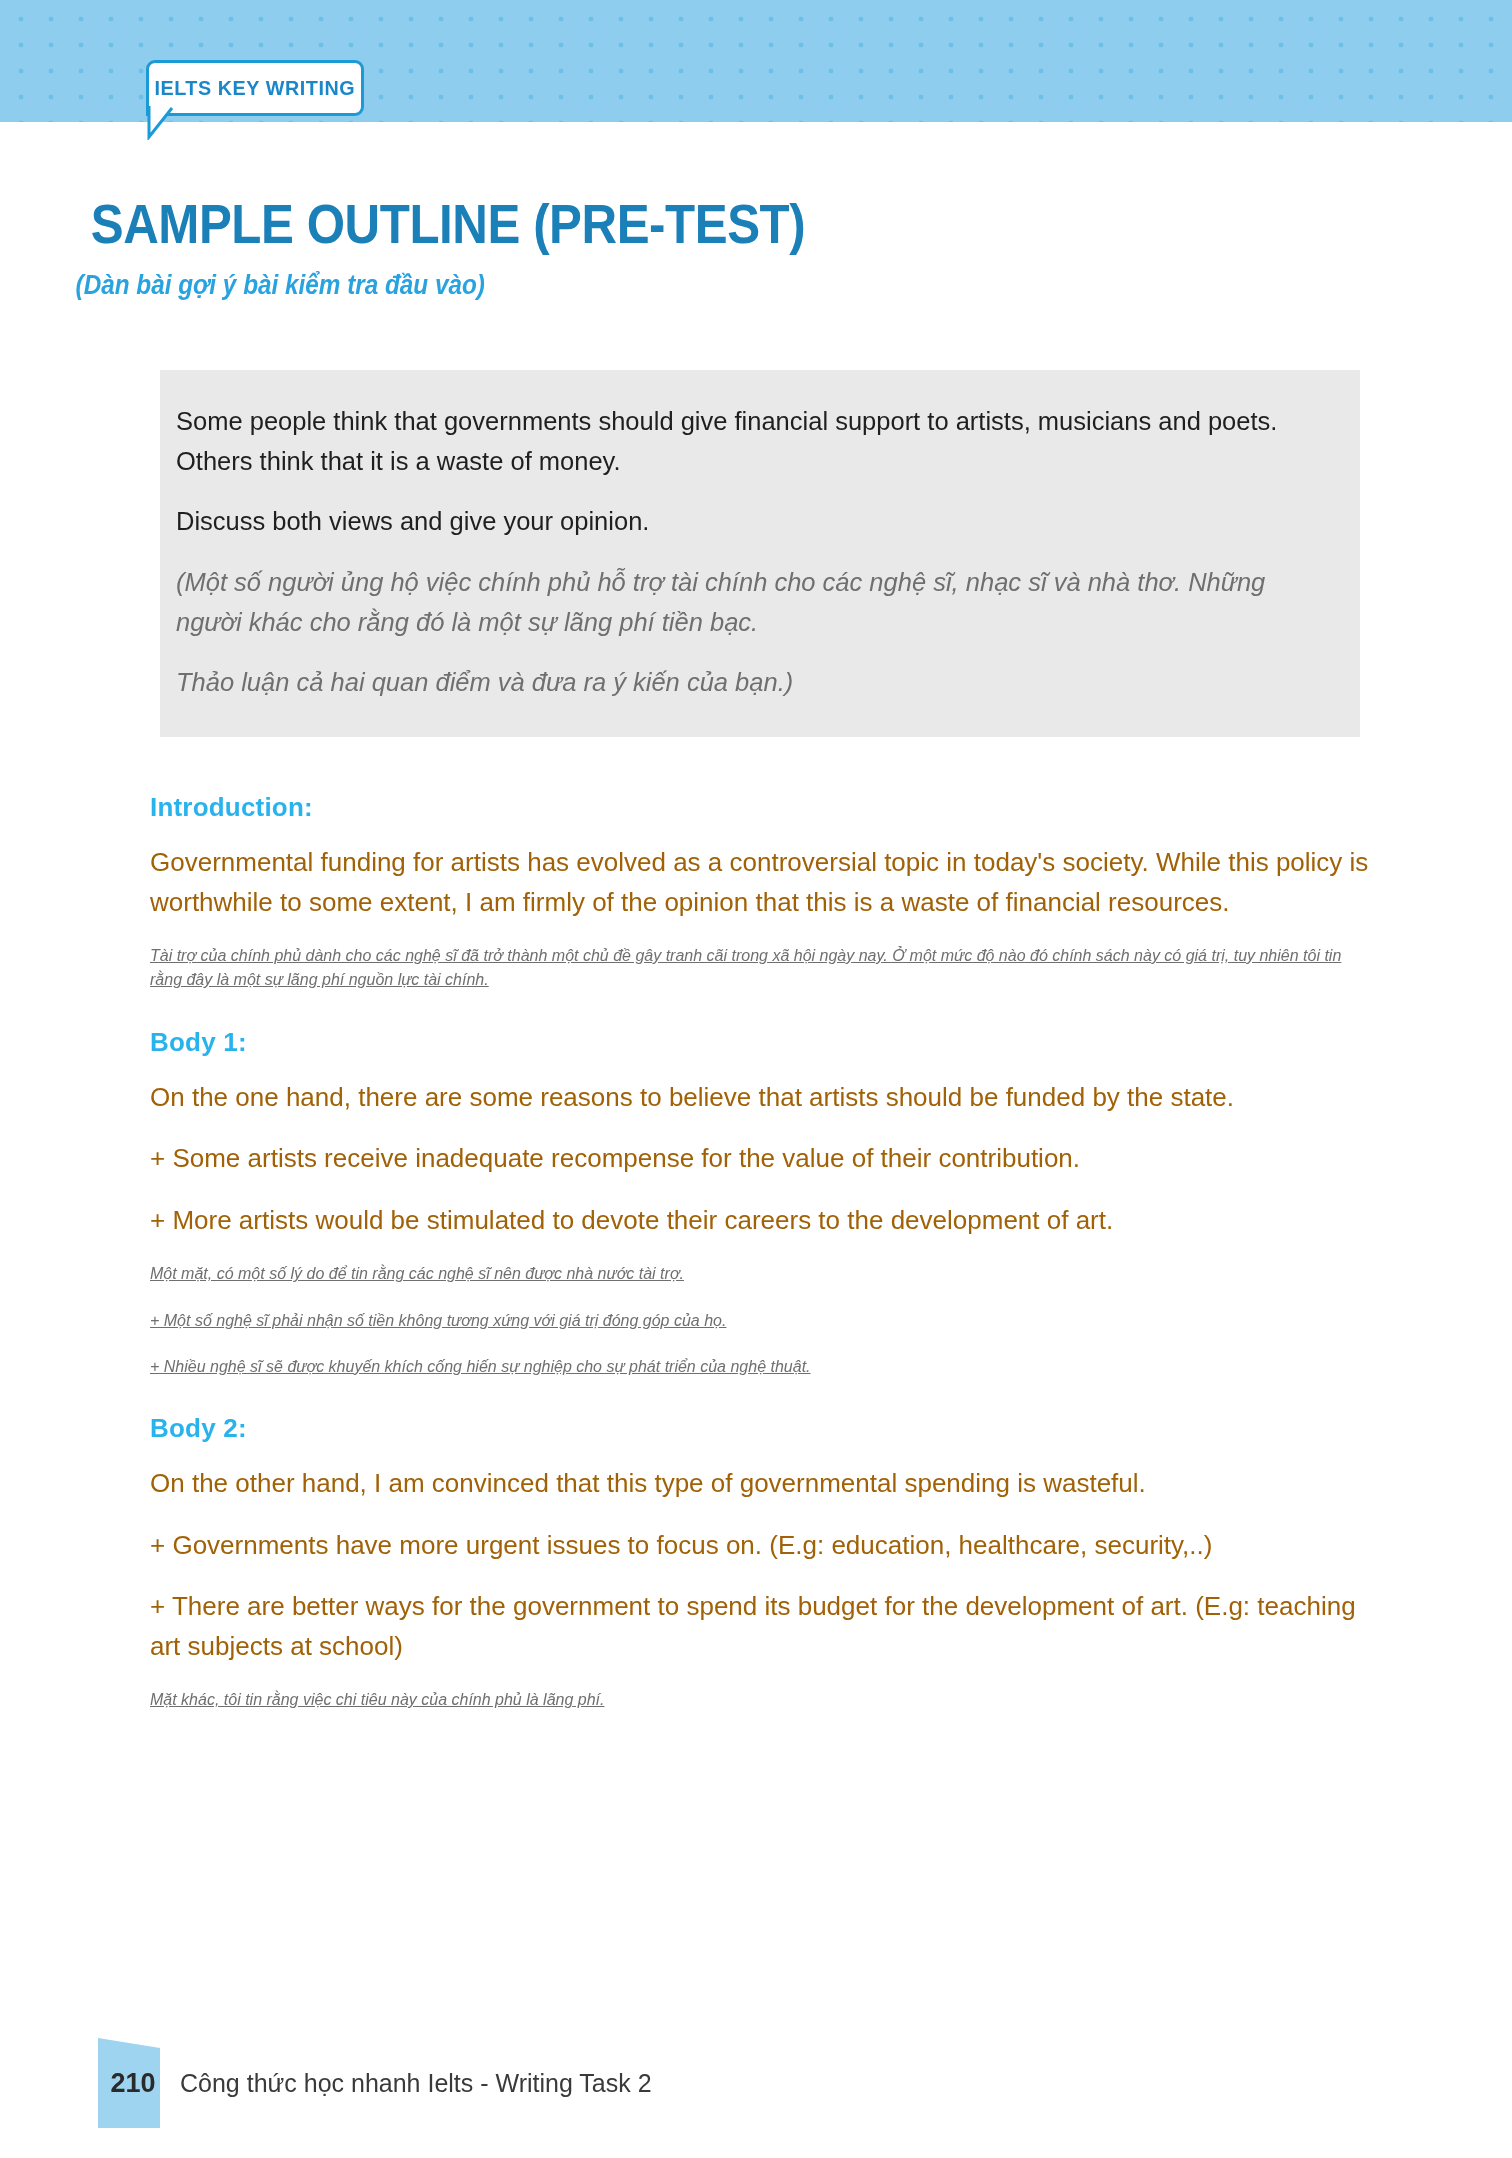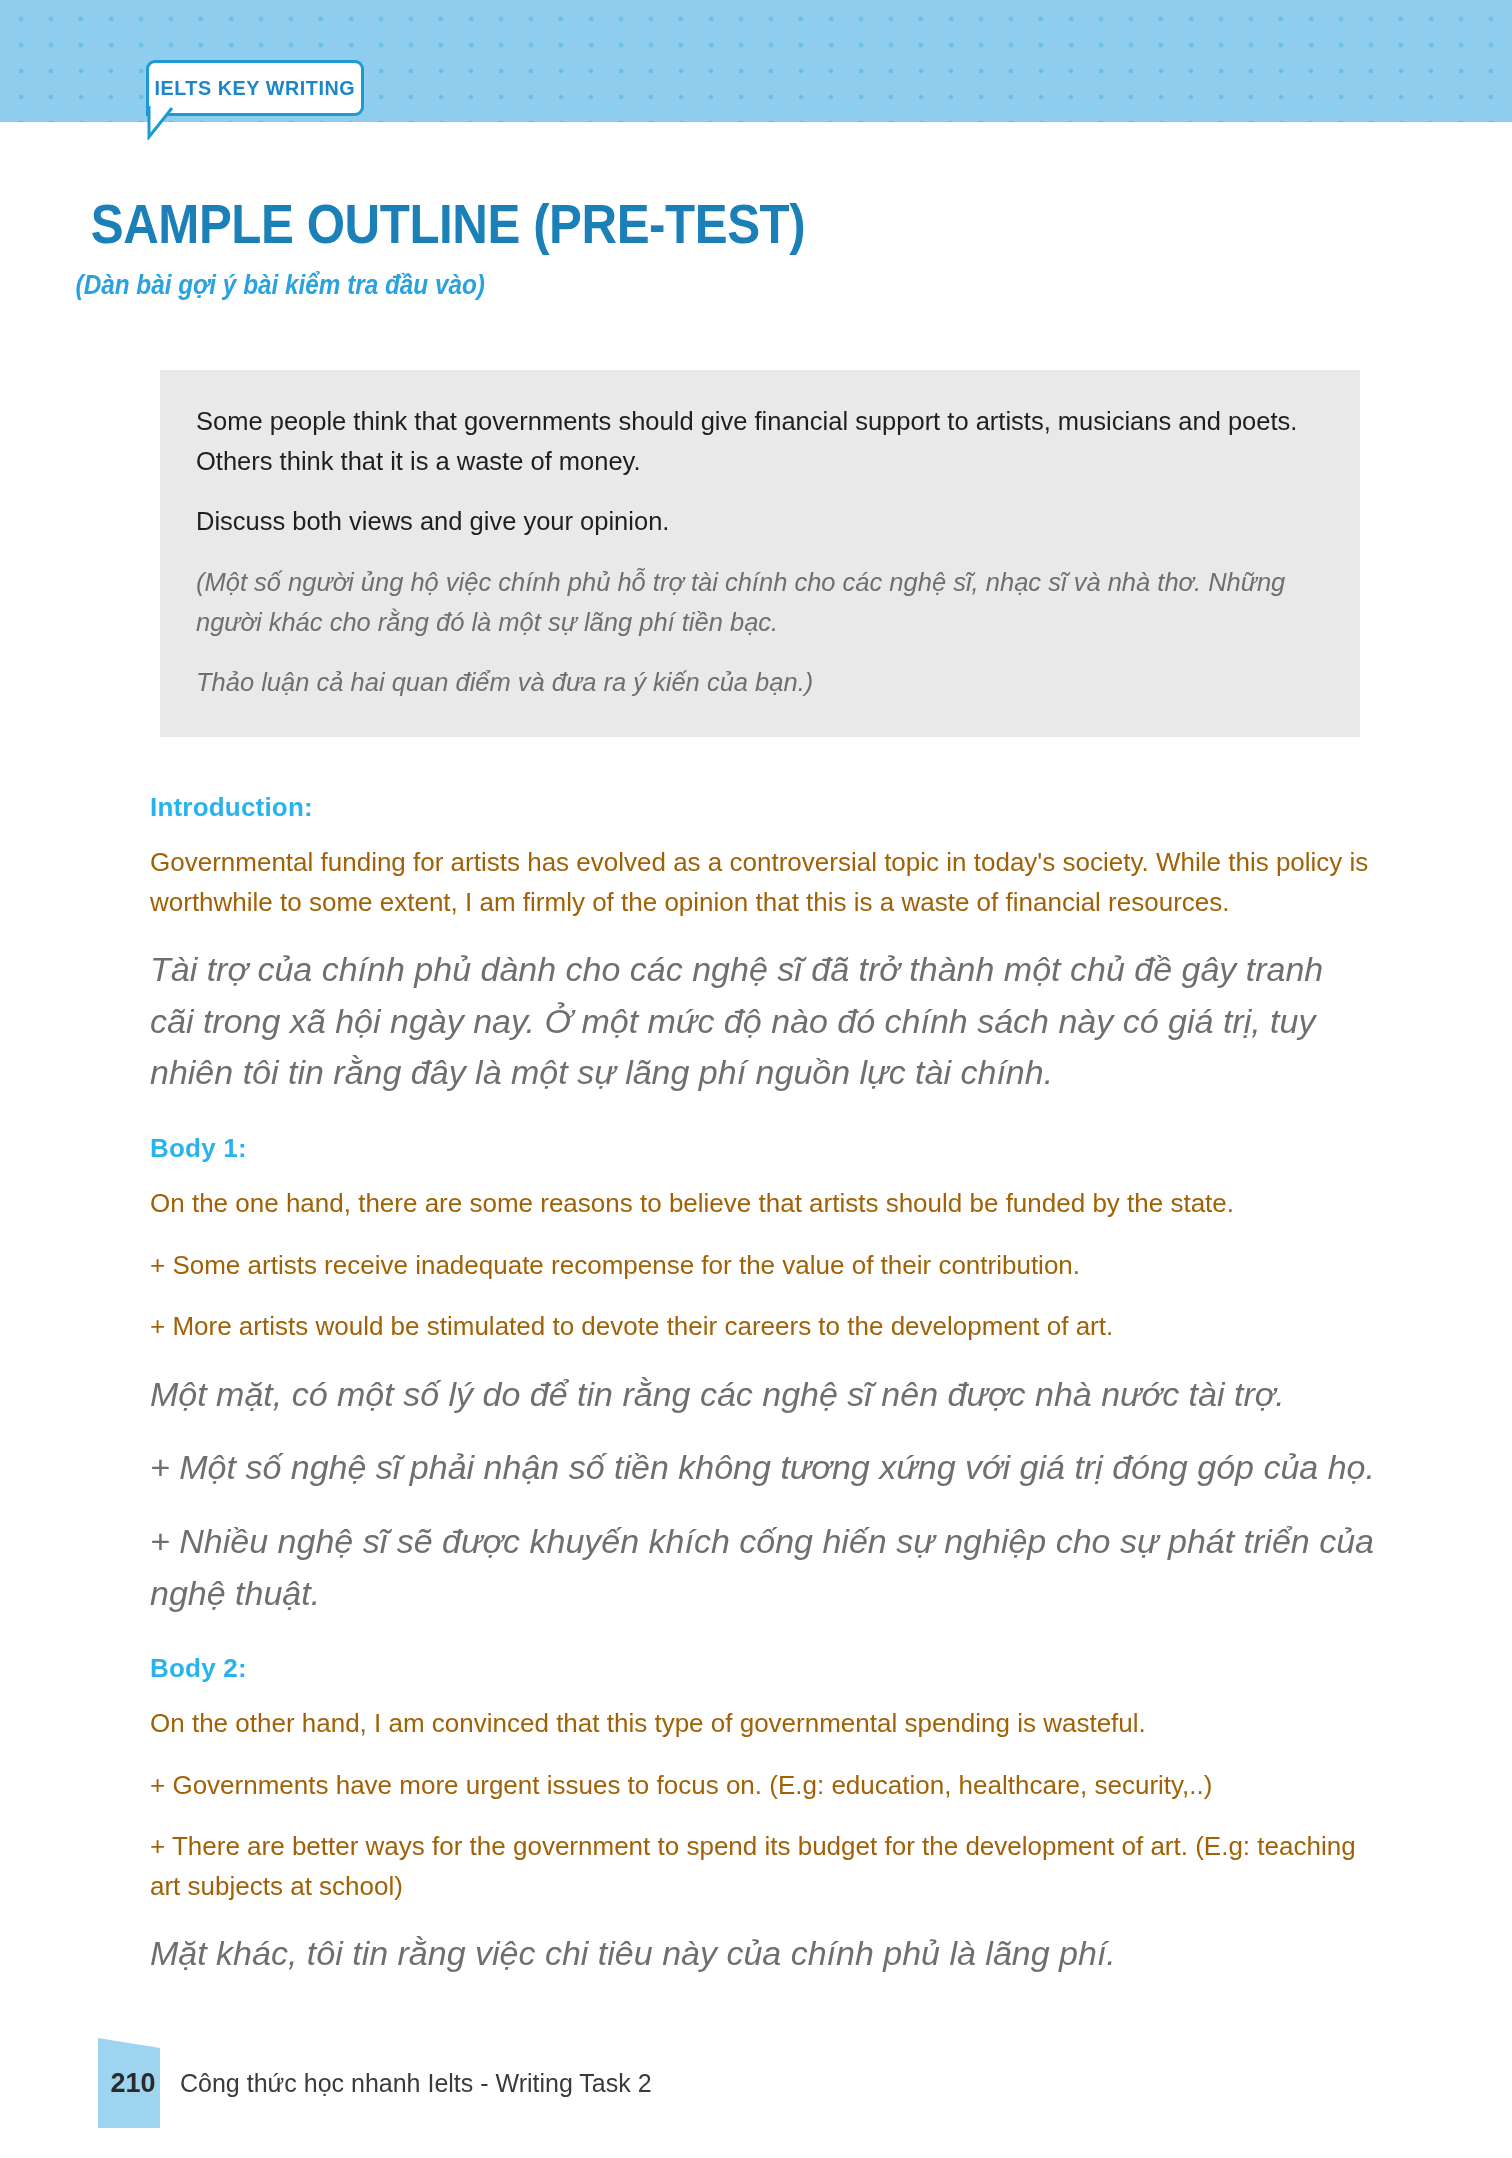--- a/index.html
+++ b/index.html
@@ -91,21 +91,21 @@
     white-space: nowrap;
   }
 
   
   #prompt-box {
     position: absolute;
     top: 370px;
     left: 160px;
     width: 1200px;
     background: #e9e9e9;
-    padding: 32px 35px 34px 36px;
+    padding: 32px 35px 34px 16px;
     box-sizing: border-box;
   }
   .prompt-en {
     color: #1f1f1f;
     font-size: 25.5px;
     line-height: 1.56;
     margin: 0 0 20px 0;
     transform-origin: left top;
   }
   .prompt-en.last-en { margin-bottom: 22px; }
@@ -135,24 +135,25 @@
   }
   .section-heading.spaced { margin-top: 34px; }
   p.en {
     color: #a16207;
     font-size: 26px;
     line-height: 1.52;
     margin: 0 0 22px 0;
   }
   p.vi {
     color: #6f6f6f;
-    font-size: 34px;
+    font-size: 16px;
     font-style: italic;
     line-height: 1.52;
     margin: 0 0 22px 0;
+    text-decoration: underline;
   }
 
   
   #footer {
     position: absolute;
     left: 0;
     top: 2038px;
     width: 1512px;
     height: 90px;
     text-decoration: underline;

